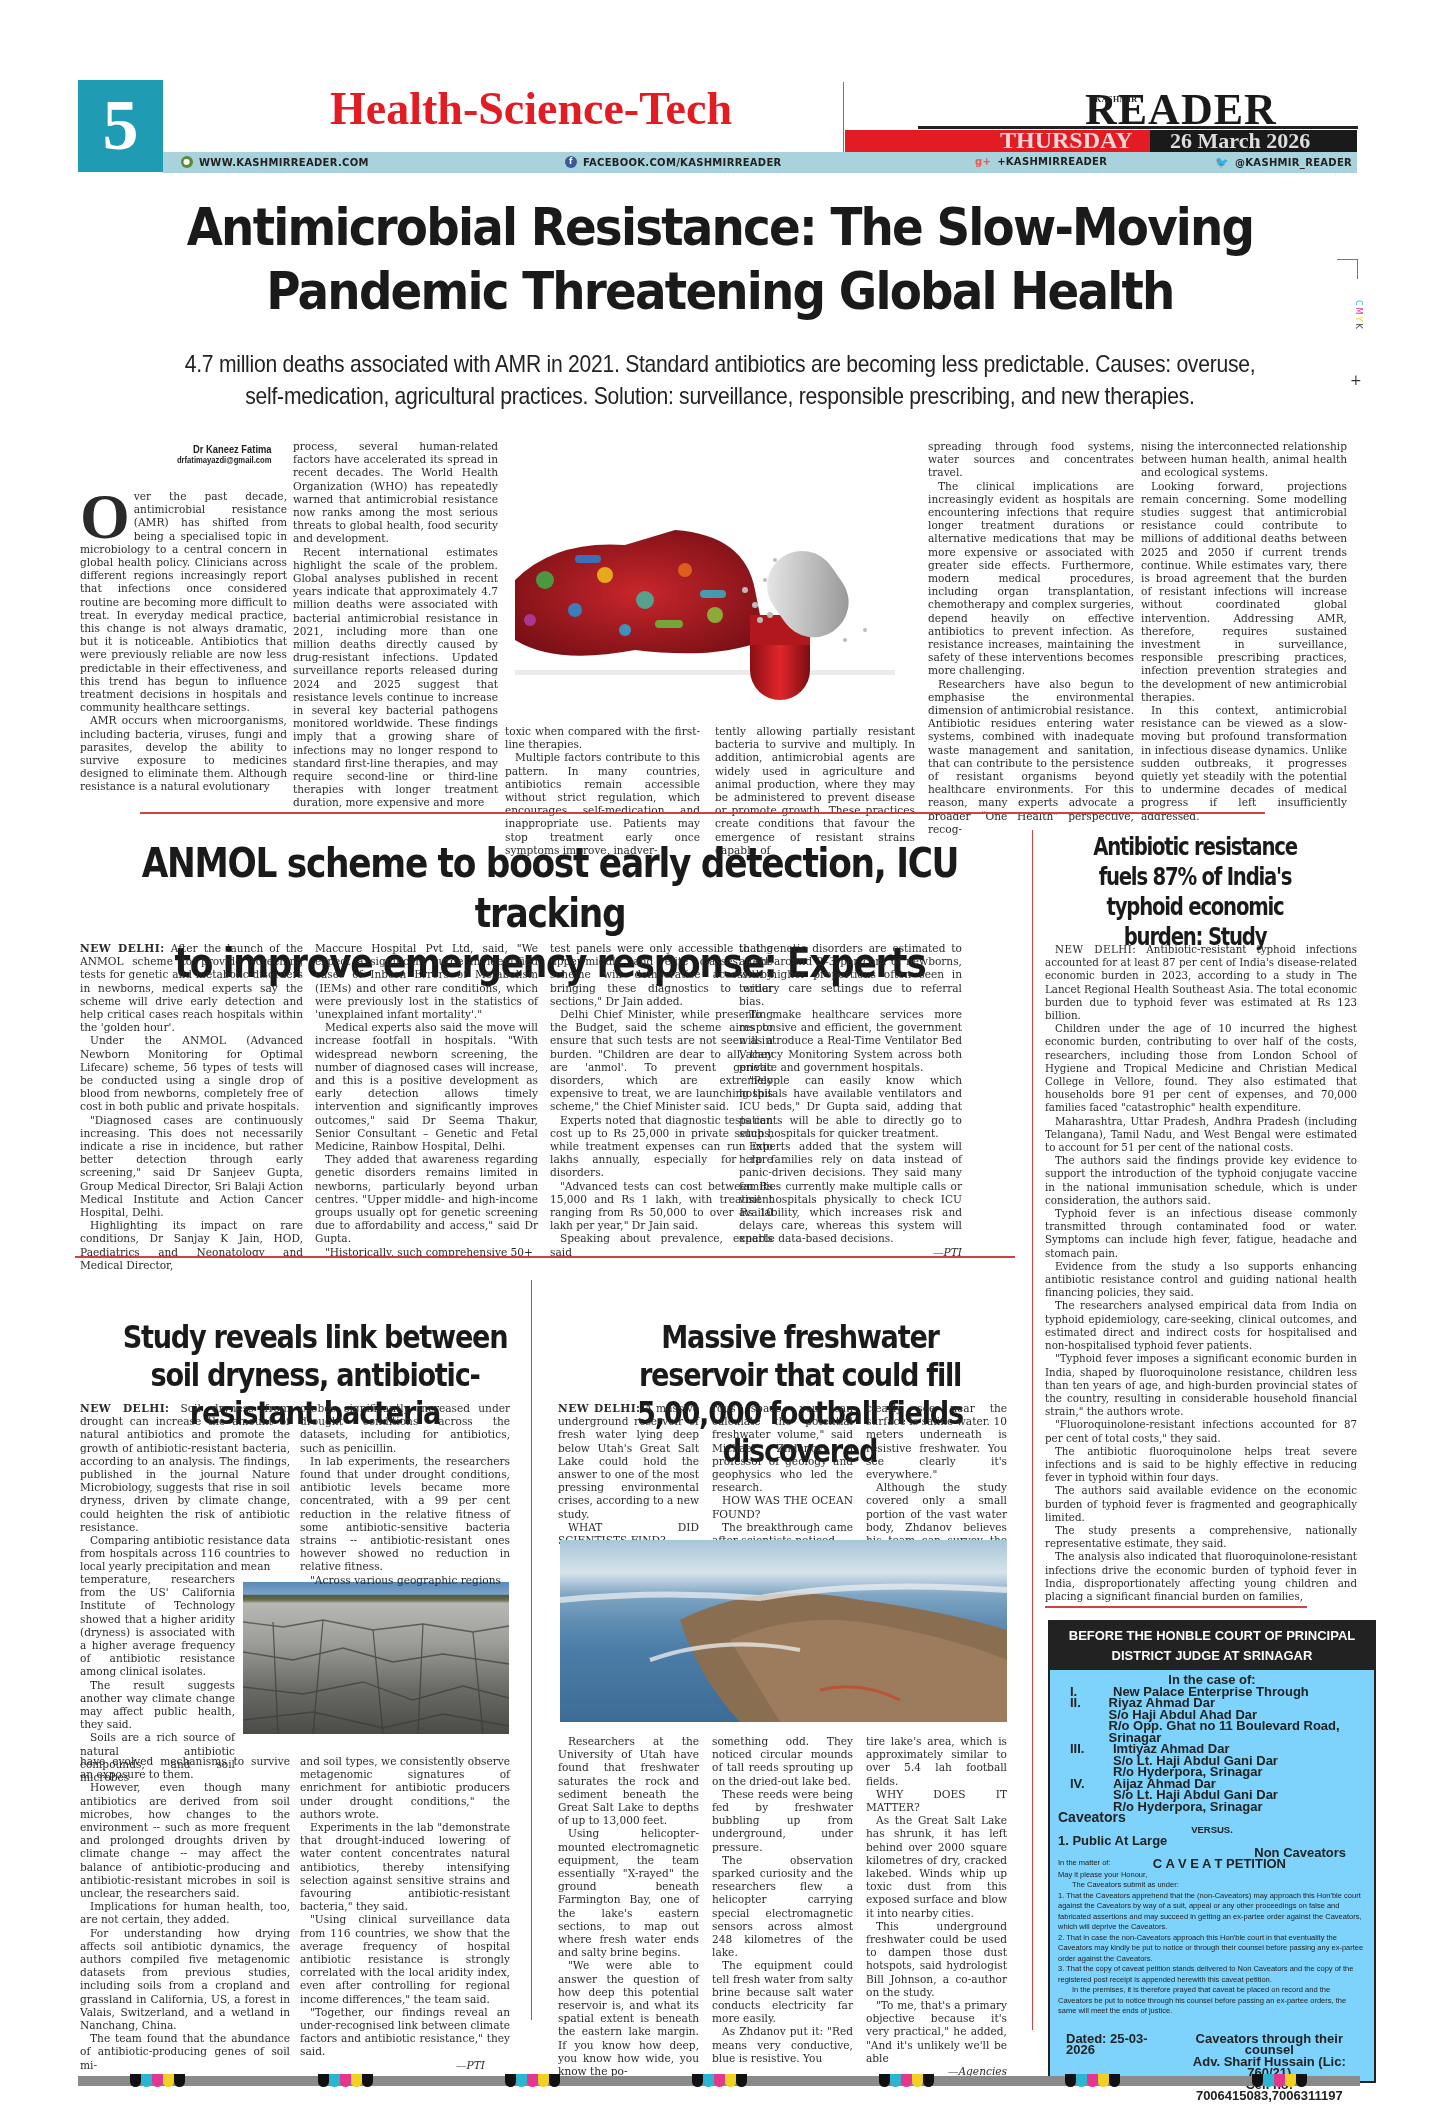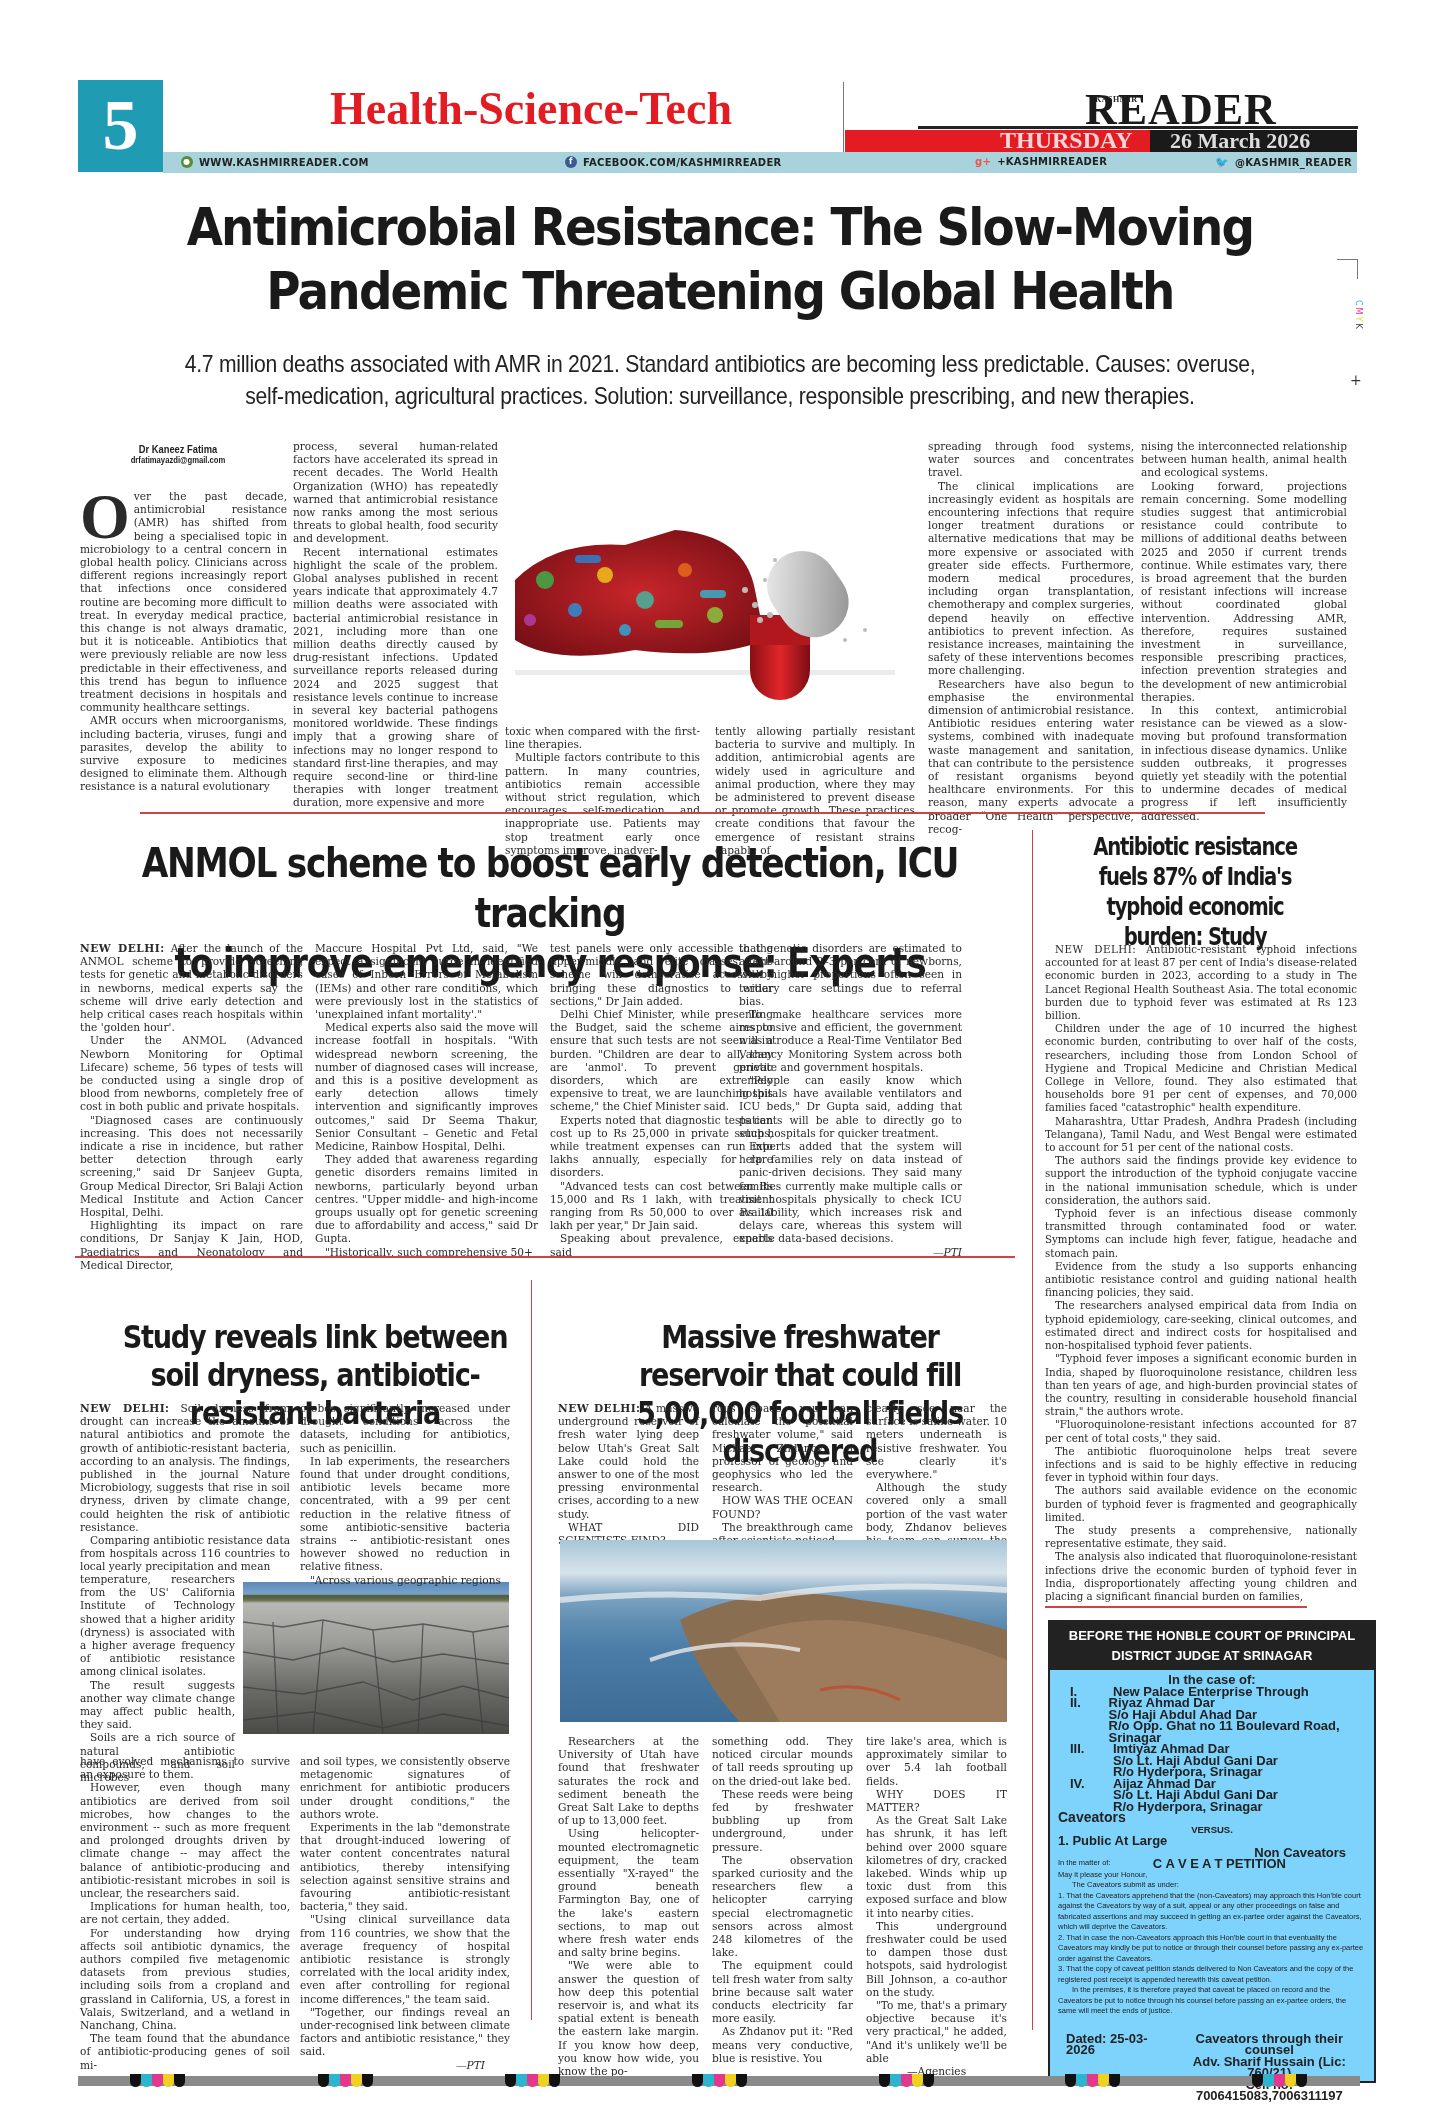--- a/index.html
+++ b/index.html
@@ -18,21 +18,21 @@
 #masthead-rule{left:918px;top:126px;width:440px;height:3px;background:#222}
 #daybar{left:845px;top:130px;width:512px;height:22px;background:#e31b23}
 #day{left:1000px;top:128px;color:#f5d6d6;font-family:"Liberation Serif",serif;font-weight:bold;font-size:24px;line-height:24px}
 #datebox{left:1150px;top:130px;width:207px;height:22px;background:#1a1a1a;color:#ddd;font-family:"Liberation Serif",serif;font-weight:bold;font-size:22px;line-height:22px;padding-left:20px}
 #socialbar{left:163px;top:152px;width:1194px;height:21px;background:#a8d2dc}
 .social{position:absolute;top:4px;font-family:"DejaVu Sans",sans-serif;font-size:10px;font-weight:bold;color:#222;letter-spacing:.3px;display:flex;align-items:center;gap:6px}
 .ico{display:inline-block;width:12px;height:12px;border-radius:50%;font-size:8px;color:#fff;text-align:center;line-height:12px}
 
 #main-headline{left:80px;top:195px;width:1280px;text-align:center;font-family:"DejaVu Sans",sans-serif;font-weight:bold;font-size:52px;line-height:64px;color:#1a1a1a;letter-spacing:-2px;transform:scaleX(.9);transform-origin:center}
 #main-deck{left:90px;top:348px;width:1260px;text-align:center;font-family:"Liberation Sans",sans-serif;font-size:24px;line-height:32px;color:#222;transform:scaleX(.88);transform-origin:center;letter-spacing:-.3px}
-#byline{left:68px;top:443px;width:220px;text-align:center}
+#byline{left:68px;top:443px;width:220px;text-align:right}
 #byline .name{font-family:"Liberation Sans",sans-serif;font-weight:bold;font-size:11px;transform:scaleX(.85);display:block}
 #byline .email{font-family:"Liberation Sans",sans-serif;font-weight:bold;font-size:9px;transform:scaleX(.85);display:block}
 .dropcap{float:left;font-family:"Liberation Serif",serif;font-size:64px;line-height:50px;margin:2px 4px 0 0;font-weight:bold}
 
 #amr-illustration{left:515px;top:520px;width:400px;height:200px}
 .redline{height:2px;background:#c44}
 
 .h2{font-family:"DejaVu Sans",sans-serif;font-weight:bold;color:#1a1a1a;text-align:center;letter-spacing:-1.5px}
 #anmol-headline{left:70px;top:838px;width:960px;font-size:40px;line-height:50px;transform:scaleX(.86);transform-origin:center}
 #typhoid-headline{left:1045px;top:832px;width:300px;font-size:24px;line-height:30px;transform:scaleX(.82);transform-origin:center}
@@ -309,21 +309,21 @@
   <p>The observation sparked curiosity and the researchers flew a helicopter carrying special electromagnetic sensors across almost 248 kilometres of the lake.</p>
   <p>The equipment could tell fresh water from salty brine because salt water conducts electricity far more easily.</p>
   <p>As Zhdanov put it: "Red means very conductive, blue is resistive. You</p>
 </div>
 <div class="abs body-text" style="left:866px;top:1735px;width:141px">
   <p class="noindent">tire lake's area, which is approximately similar to over 5.4 lah football fields.</p>
   <p>WHY DOES IT MATTER?</p>
   <p>As the Great Salt Lake has shrunk, it has left behind over 2000 square kilometres of dry, cracked lakebed. Winds whip up toxic dust from this exposed surface and blow it into nearby cities.</p>
   <p>This underground freshwater could be used to dampen those dust hotspots, said hydrologist Bill Johnson, a co-author on the study.</p>
   <p>"To me, that's a primary objective because it's very practical," he added, "And it's unlikely we'll be able</p>
-  <div style="text-align:center;">—Agencies</div>
+  <div style="text-align:right;font-style:italic">—Agencies</div>
 </div>
 
 <div class="abs" id="legal">
   <div id="legal-head">
     <div>BEFORE THE HONBLE COURT OF PRINCIPAL</div>
     <div>DISTRICT JUDGE AT SRINAGAR</div>
   </div>
   <div style="padding:4px 8px">
     <div class="legal-b" style="text-align:center">In the case of:</div>
     <div class="party-row legal-b">

